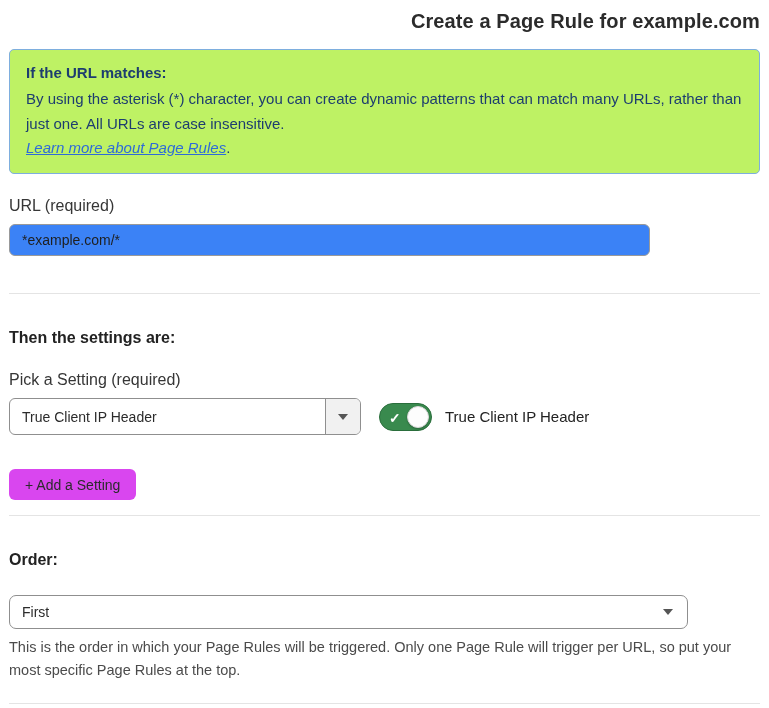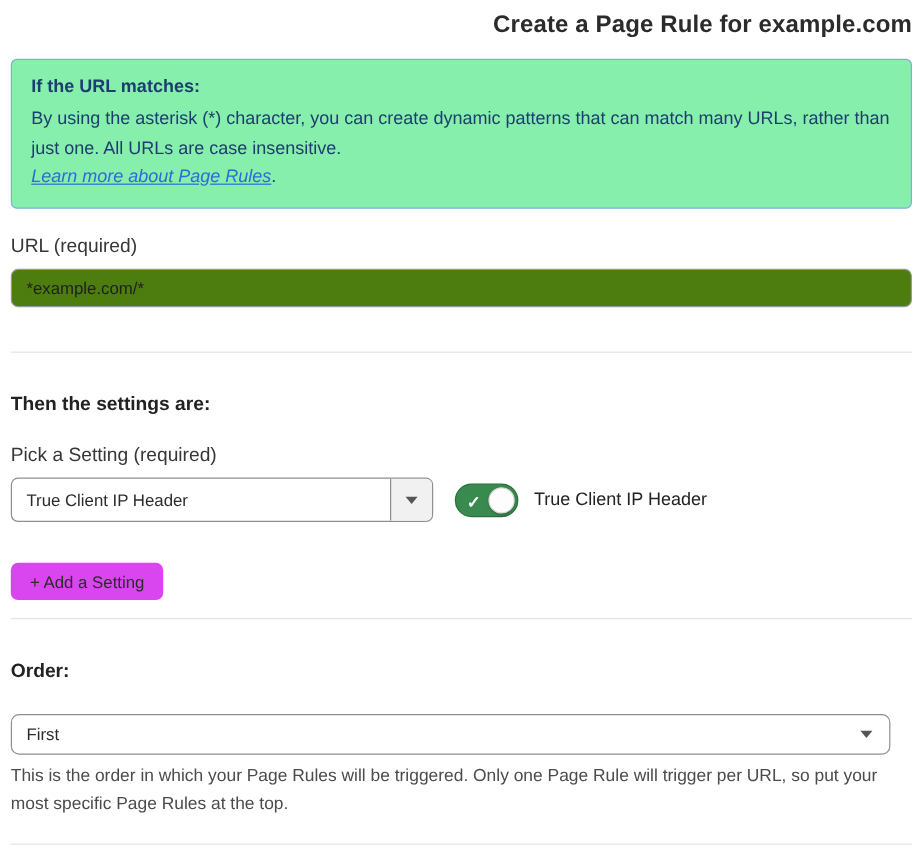--- a/index.html
+++ b/index.html
@@ -17,21 +17,21 @@
   .page-title {
     font-size: 20px;
     font-weight: bold;
     color: #2b2b2b;
     margin: 4px 0 16px 0;
     letter-spacing: 0.1px;
     text-align: right;
   }
   
   .info-box {
-    background: #86efac;
+    background: #bef264;
     border: 1px solid #7eaede;
     border-radius: 5px;
     padding: 11px 16px 13px 16px;
     color: #1d3d6f;
     font-size: 15px;
     line-height: 1.62;
     margin-bottom: 23px;
   }
   .info-box .info-heading {
     font-weight: bold;
@@ -46,23 +46,23 @@
   }
   
   .field-label {
     font-size: 16px;
     color: #363636;
     margin-bottom: 9px;
   }
   
   .url-input {
     display: block;
-    width: 751px;
+    width: 641px;
     height: 32px;
-    background: #4d7c0f;
+    background: #3b82f6;
     border: 1px solid #999;
     border-radius: 6px;
     padding: 0 12px;
     font-size: 14px;
     color: #1f1f1f;
     font-family: "Liberation Sans", sans-serif;
     outline: none;
   }
   .divider {
     border: none;
@@ -172,21 +172,21 @@
     color: #2b2b2b;
   }
   .btn-add {
     height: 31px;
     margin-top: 34px;
   }
   
   .order-select {
     display: flex;
     align-items: center;
-    width: 733px;
+    width: 679px;
     height: 34px;
     border: 1px solid #8f8f8f;
     border-radius: 7px;
     background: #ffffff;
     padding: 0 14px 0 12px;
     cursor: pointer;
     justify-content: space-between;
   }
   .order-select .select-value {
     font-size: 14px;

